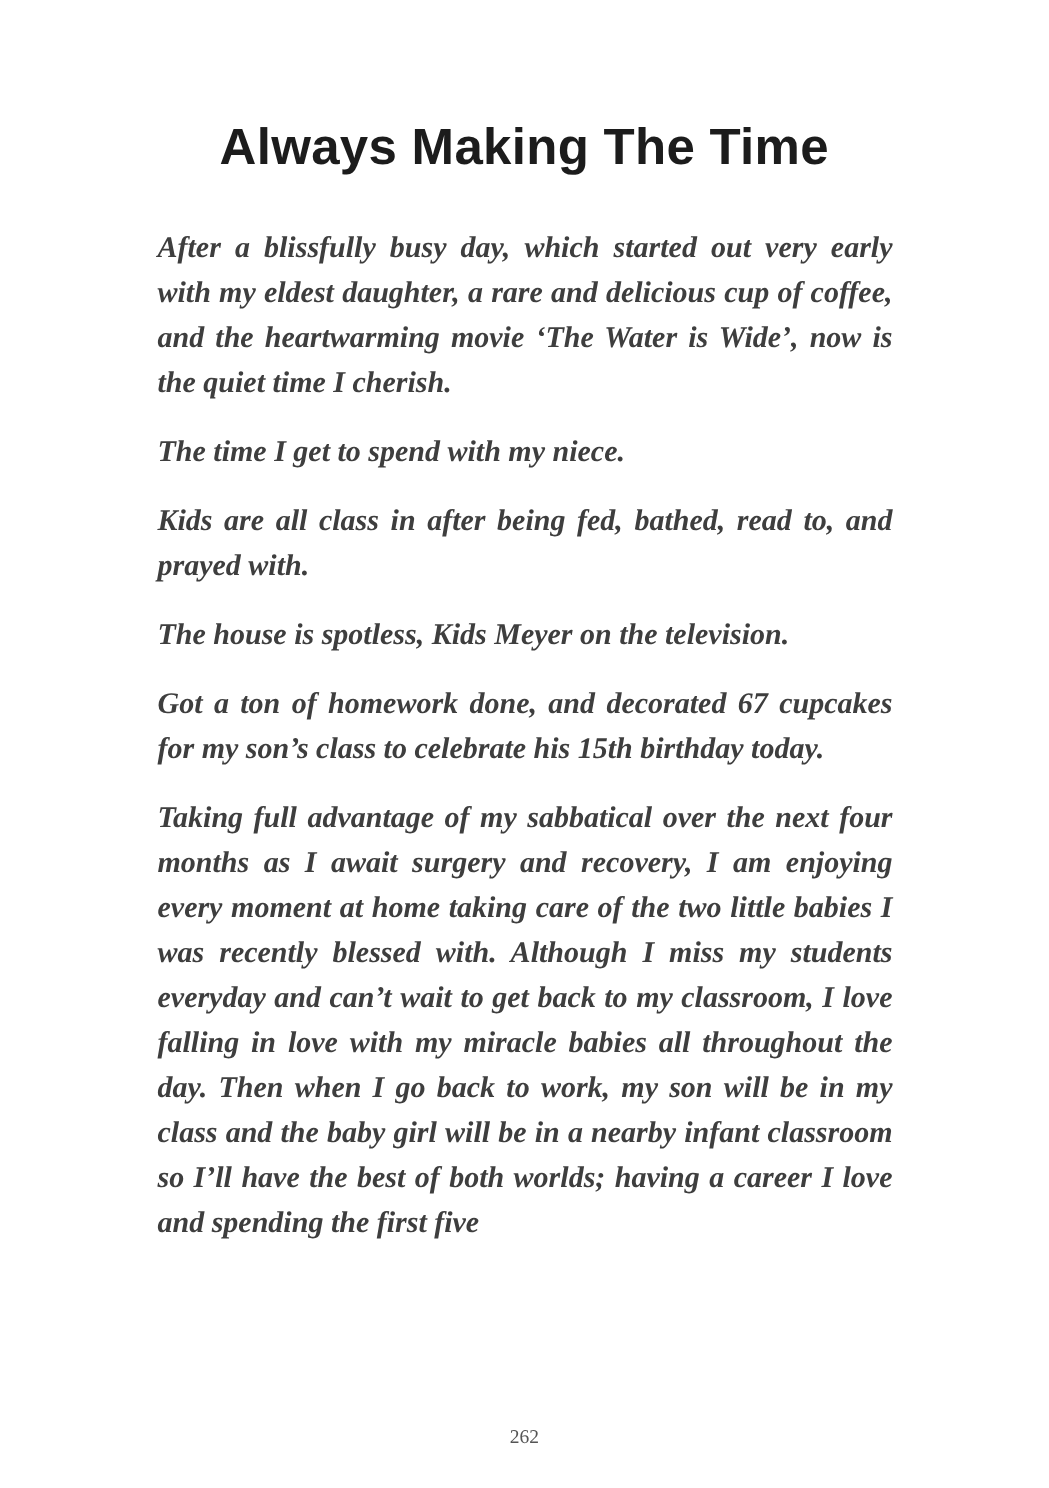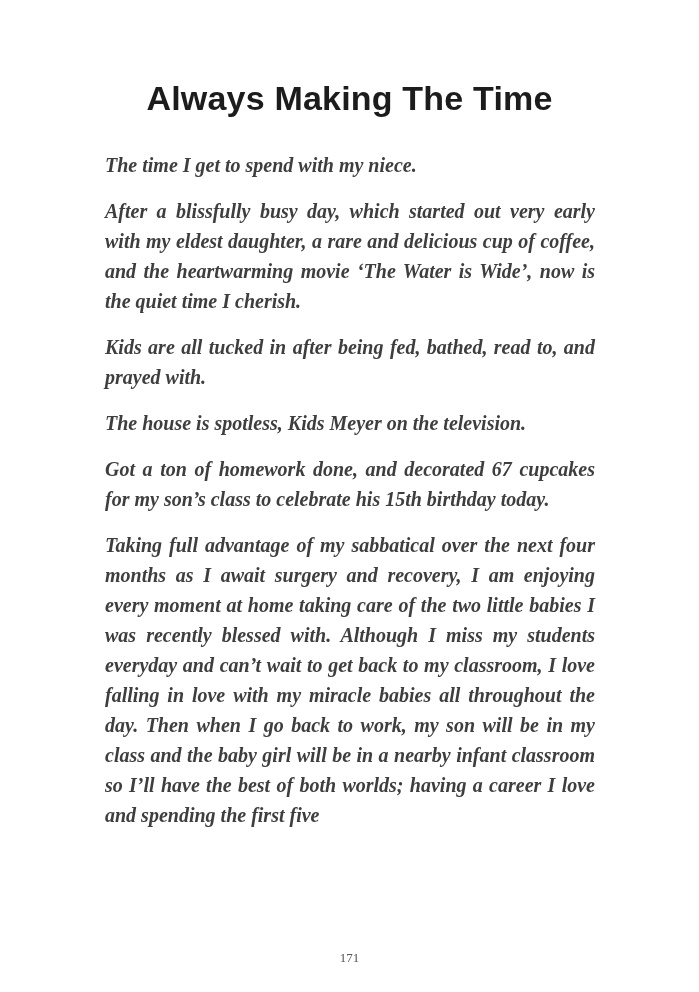--- a/index.html
+++ b/index.html
@@ -53,22 +53,22 @@
     color: #555555;
   }
 </style>
 </head>
 <body>
 
 <div class="book-page">
   <h1 class="page-title">Always Making The Time</h1>
 
   <div class="content">
+    <p class="para">After a blissfully busy day, which started out very early with my eldest daughter, a rare and delicious cup of coffee, and the heartwarming movie ‘The Water is Wide’, now is the quiet time I cherish.</p>
     <p class="para">The time I get to spend with my niece.</p>
-    <p class="para">After a blissfully busy day, which started out very early with my eldest daughter, a rare and delicious cup of coffee, and the heartwarming movie ‘The Water is Wide’, now is the quiet time I cherish.</p>
-    <p class="para">Kids are all tucked in after being fed, bathed, read to, and prayed with.</p>
+    <p class="para">Kids are all class in after being fed, bathed, read to, and prayed with.</p>
     <p class="para">The house is spotless, Kids Meyer on the television.</p>
     <p class="para">Got a ton of homework done, and decorated 67 cupcakes for my son’s class to celebrate his 15th birthday today.</p>
     <p class="para">Taking full advantage of my sabbatical over the next four months as I await surgery and recovery,  I am enjoying every moment at home taking care of the two little babies I was recently blessed with. Although I miss my students everyday and can’t wait to get back to my classroom, I love falling in love with my miracle babies all throughout the day. Then when I go back to work, my son will be in my class and the baby girl will be in a nearby infant classroom so I’ll have the best of both worlds; having a career I love and spending the first five</p>
   </div>
 
-  <div class="page-number">171</div>
+  <div class="page-number">262</div>
 </div>
 
 </body></html>

